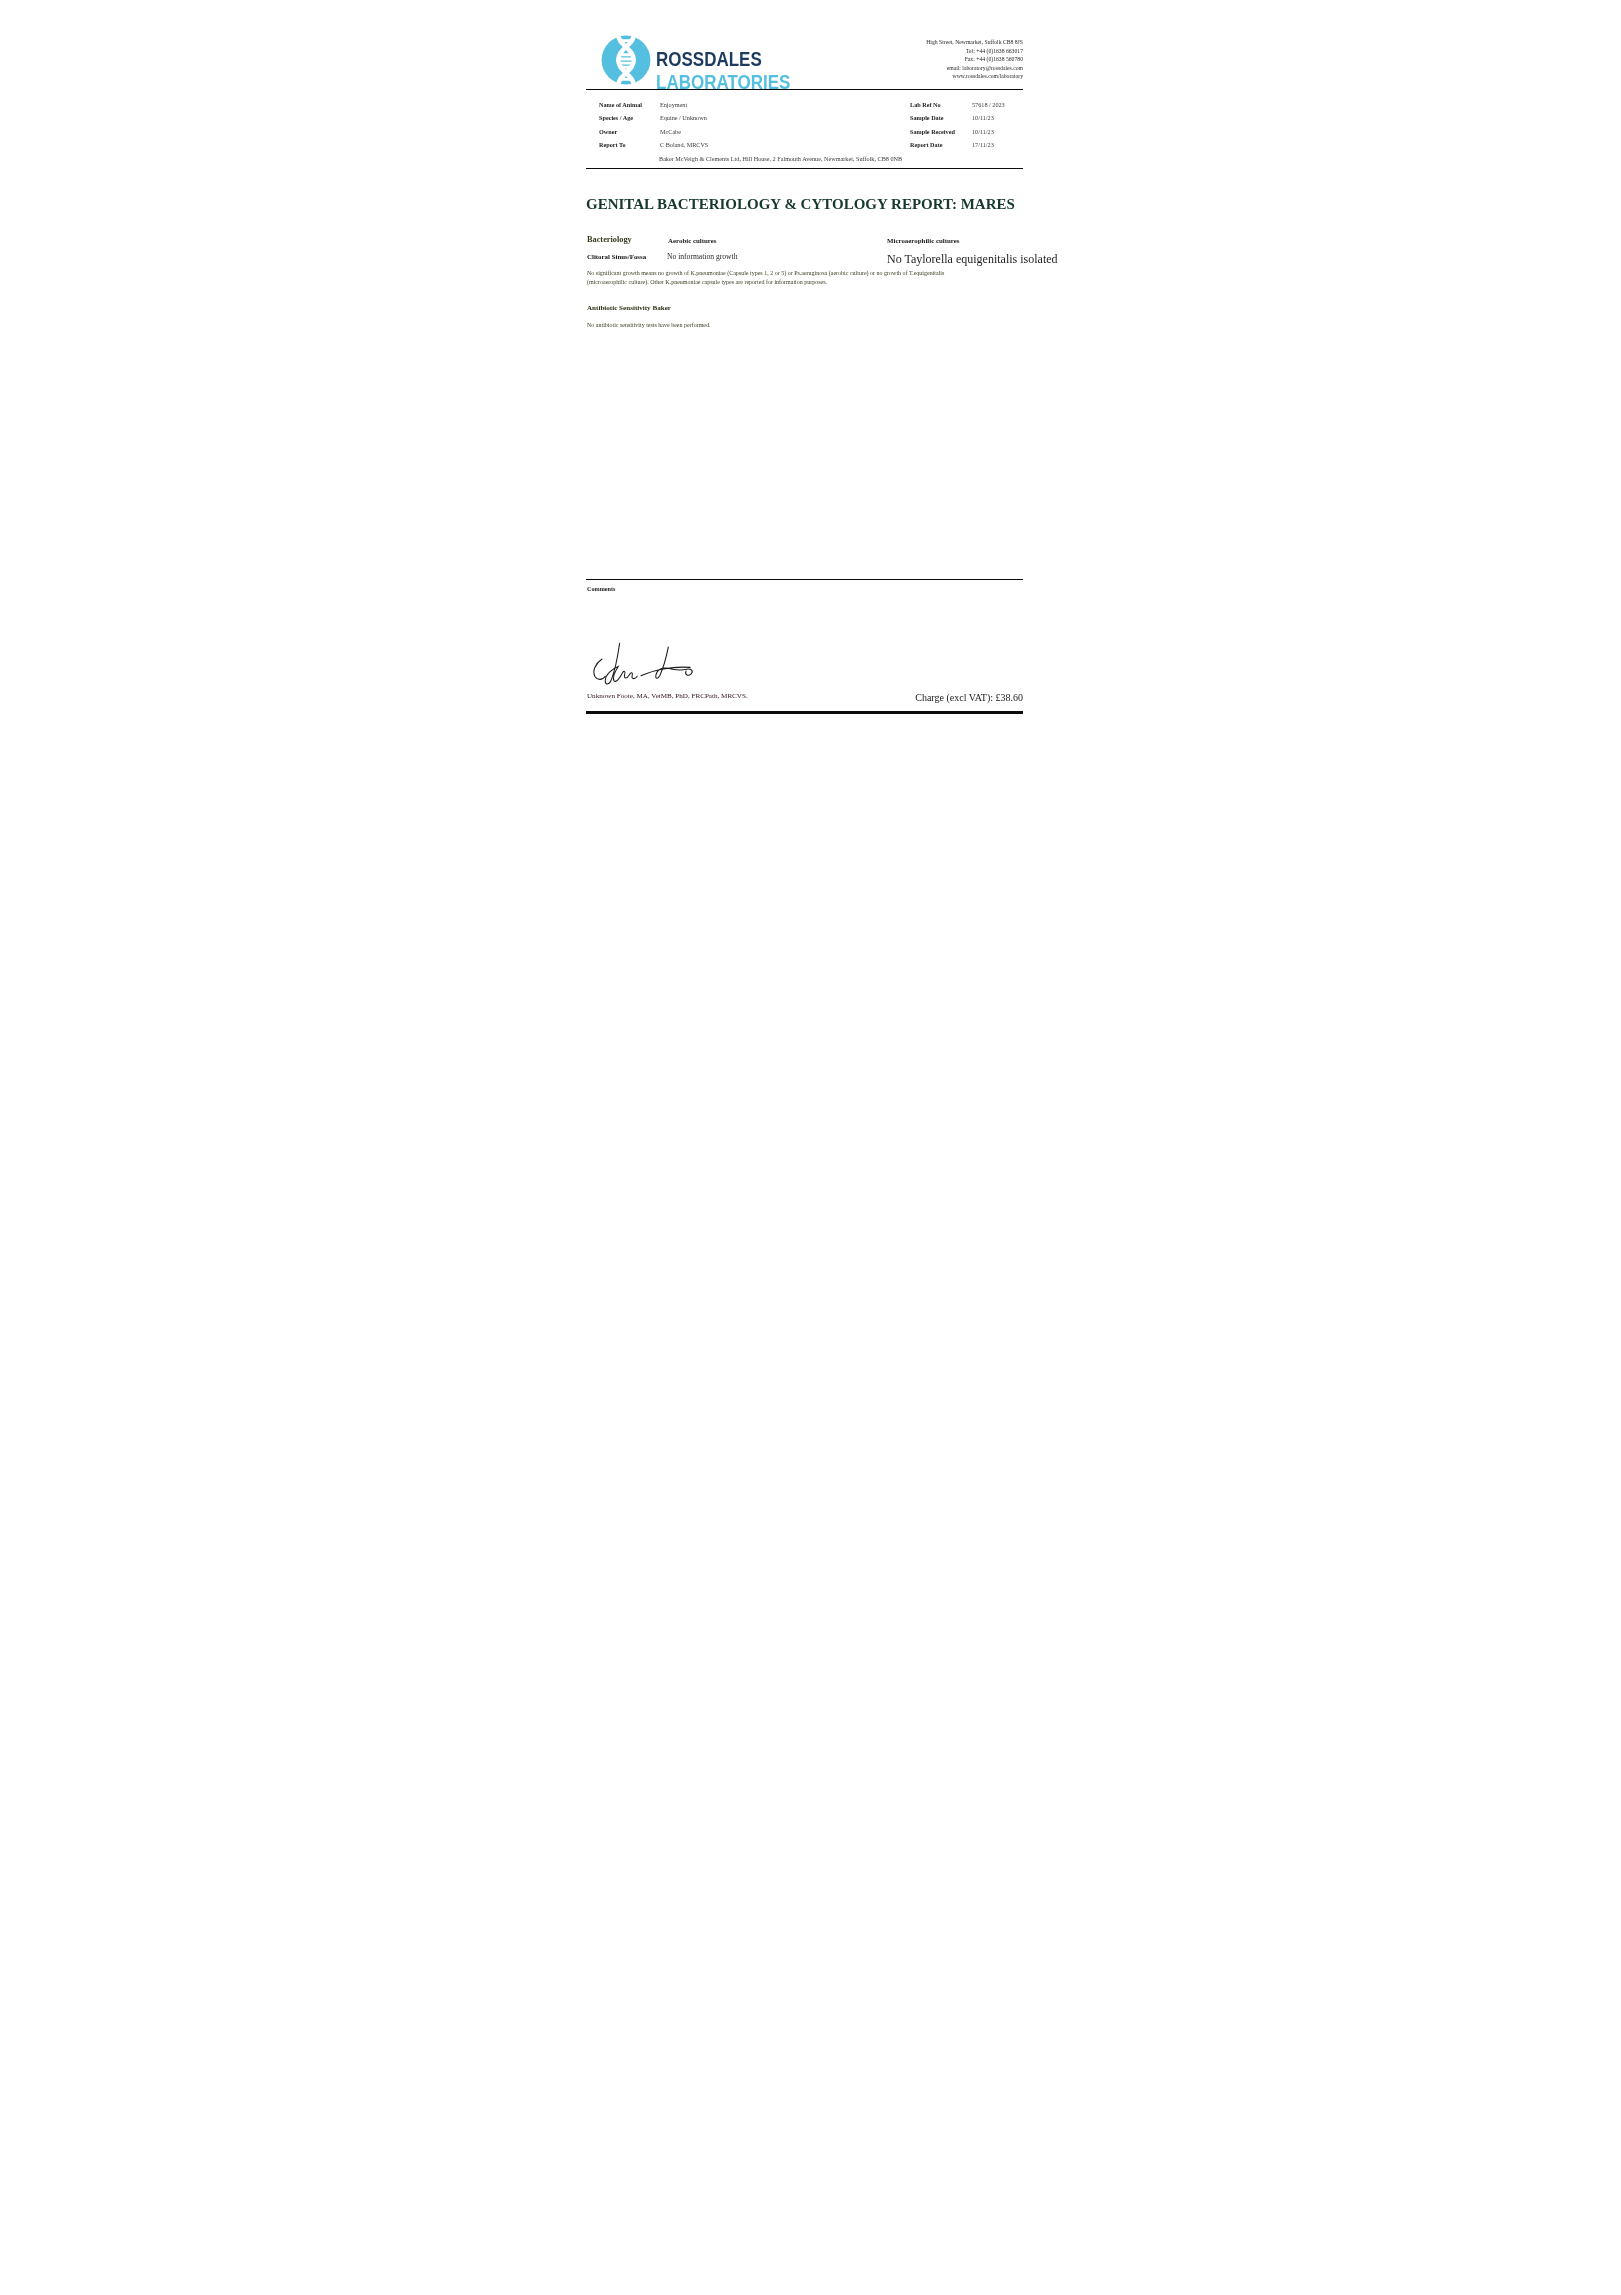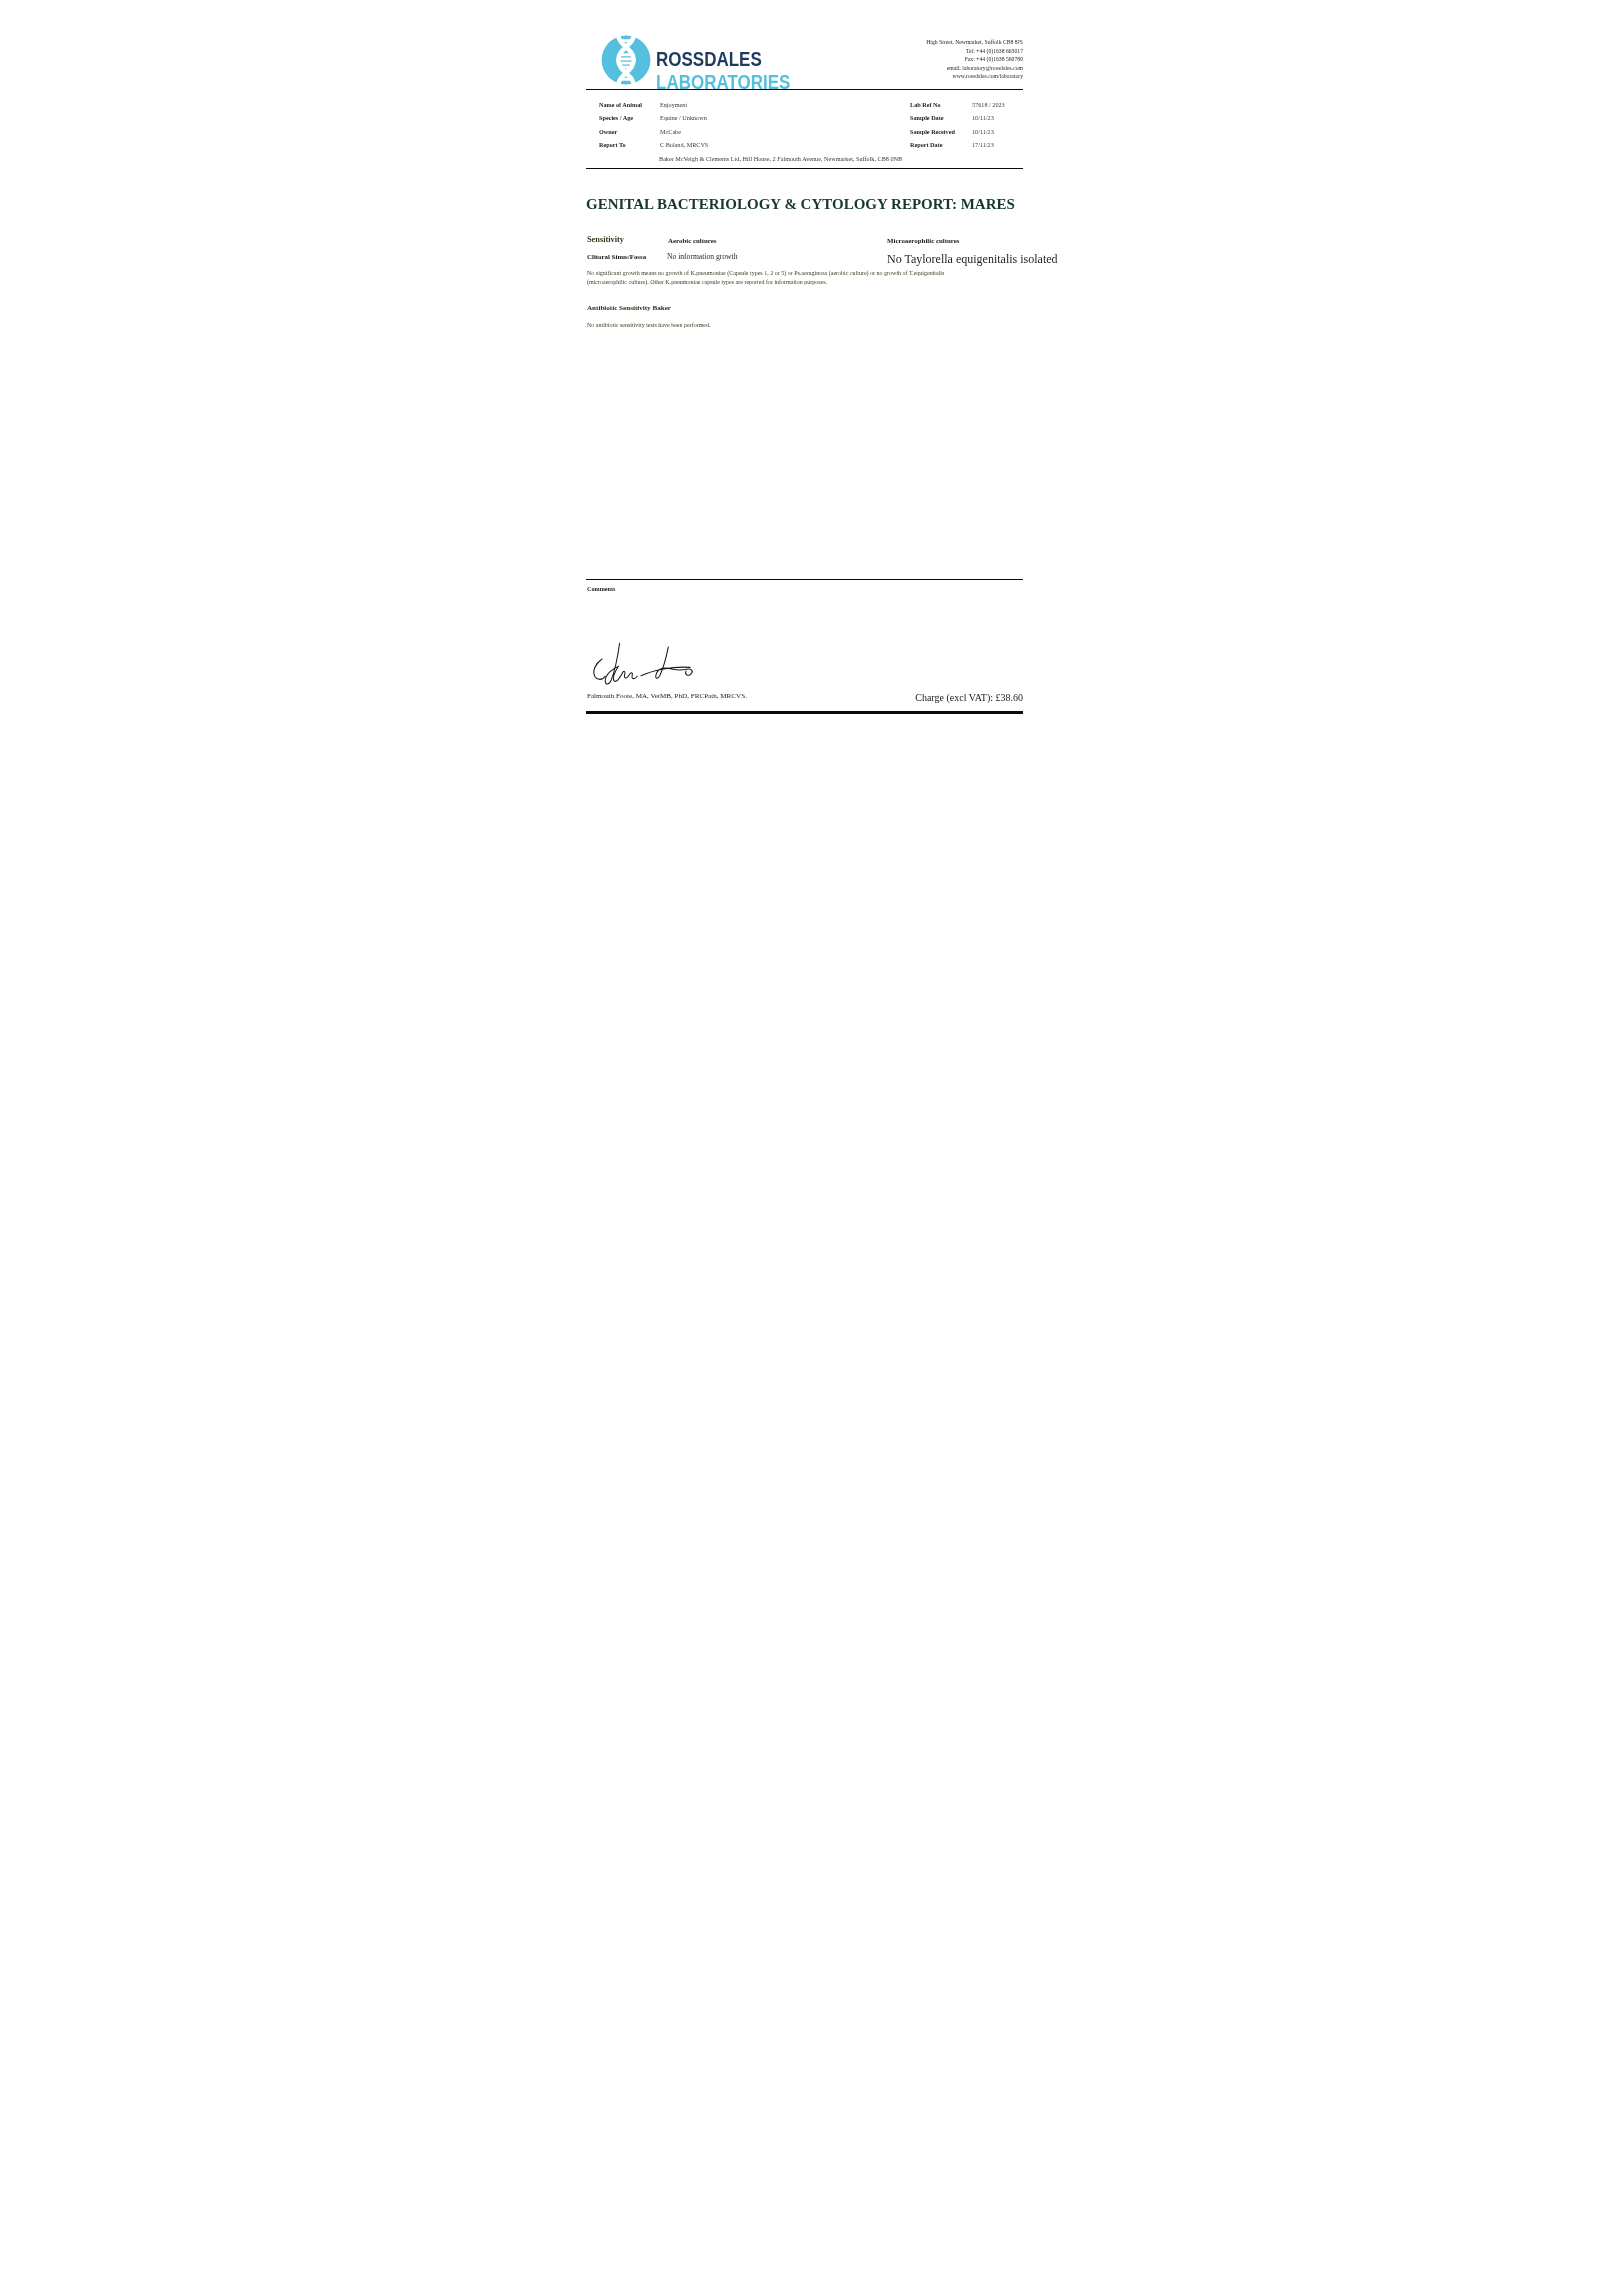--- a/index.html
+++ b/index.html
@@ -133,21 +133,21 @@
       <span class="info-value">17/11/23</span>
     </div>
   </div>
 
   <div class="address">Baker McVeigh &amp; Clements Ltd, Hill House, 2 Falmouth Avenue, Newmarket, Suffolk, CB8 0NB</div>
 
   <div class="rule" id="rule-info"></div>
 
   <div class="report-title">GENITAL BACTERIOLOGY &amp; CYTOLOGY REPORT: MARES</div>
 
-  <div class="h-bact">Sensitivity</div>
+  <div class="h-bact">Bacteriology</div>
   <div class="h-aerobic">Aerobic cultures</div>
   <div class="h-micro">Microaerophilic cultures</div>
 
   <div class="row-label">Clitoral Sinus/Fossa</div>
   <div class="res-aerobic">No information growth</div>
   <div class="res-micro">No Taylorella equigenitalis isolated</div>
 
   <div class="note">No significant growth means no growth of K.pneumoniae (Capsule types 1, 2 or 5) or Ps.aeruginosa (aerobic culture) or no growth of T.equigenitalis
 (microaerophilic culture).  Other K.pneumoniae capsule types are reported for information purposes.</div>
 
@@ -159,19 +159,19 @@
 
   <div class="signature">
     <svg viewBox="0 0 250 110" width="116" height="52" aria-hidden="true">
       <path d="M28,40 C14,50 6,66 13,78 C18,86 29,86 35,77
                M66,6 C62,34 54,70 48,85 C44,96 35,97 35,87 C35,73 52,60 63,56 C56,67 50,81 54,87 C58,92 67,80 72,70 C75,64 79,66 77,73 C74,82 81,84 87,74 C91,67 95,69 93,76 C91,83 98,85 104,77
                M171,14 C167,34 159,62 153,75 C149,83 143,84 144,76 C146,63 158,57 170,60 C181,63 196,65 211,62 C220,60 226,66 220,72 C214,78 206,74 209,66
                M112,76 C138,64 180,55 218,58" fill="none" stroke="#1c1c1c" stroke-width="2.3" stroke-linecap="round"></path>
     </svg>
   </div>
 
-  <div class="footer-left">Falmouth Foote, MA, VetMB, PhD, FRCPath, MRCVS.</div>
+  <div class="footer-left">Unknown Foote, MA, VetMB, PhD, FRCPath, MRCVS.</div>
   <div class="footer-right">Charge (excl VAT): £38.60</div>
 
   <div class="rule" id="bottom-bar"></div>
 
 </div>
 
 
 </body></html>

